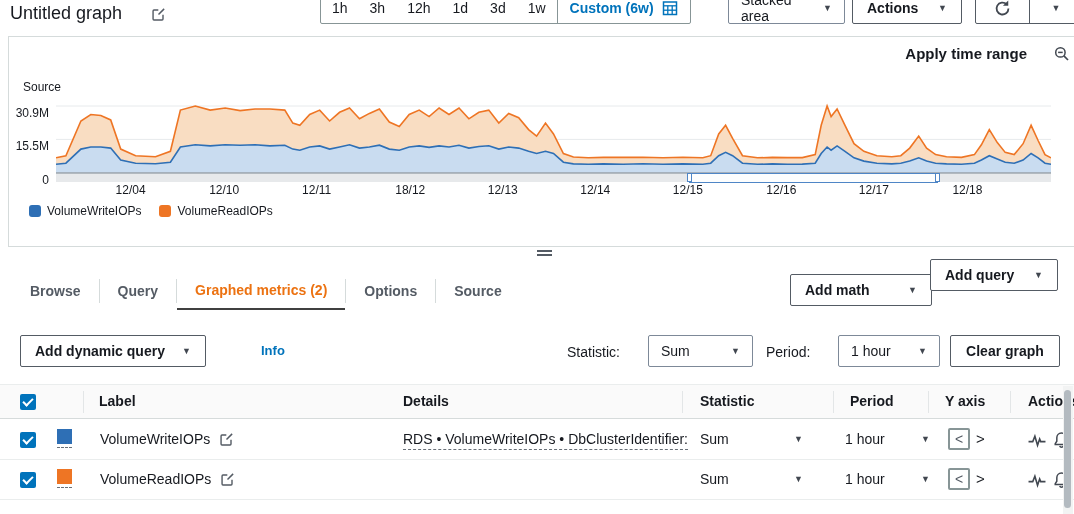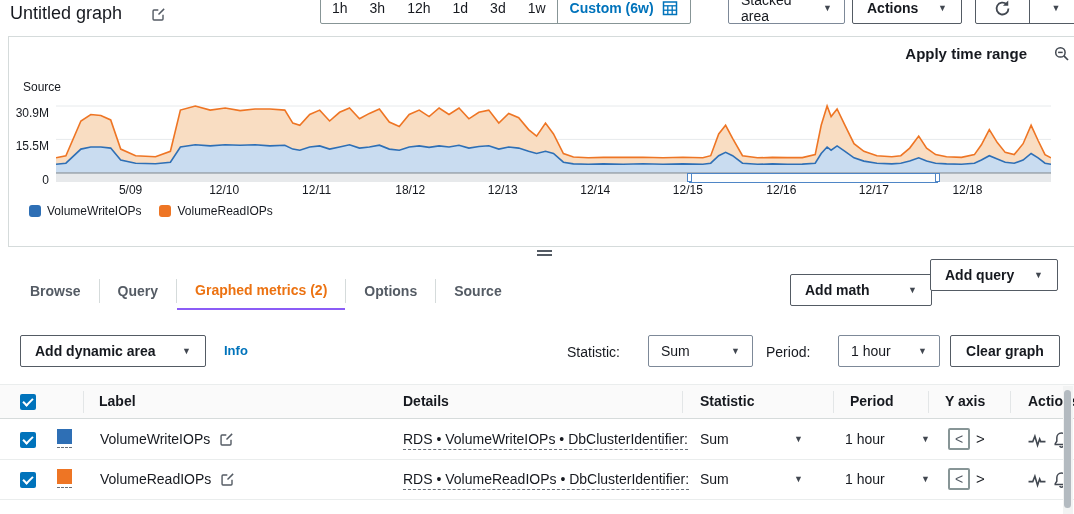--- a/index.html
+++ b/index.html
@@ -39,25 +39,25 @@
   .legend{position:absolute;left:20px;top:167px;display:flex;align-items:center;gap:18px;font-size:12px;}
   .legend-item{display:flex;align-items:center;gap:6px;cursor:pointer;}
   .legend-swatch{width:12px;height:12px;border-radius:3px;display:inline-block;}
   
   .split-handle{position:absolute;left:537px;top:250px;width:15px;cursor:row-resize;}
   .split-handle div{height:2px;background:#545b64;margin-bottom:2px;}
   
   .tabs{position:absolute;left:12px;top:272px;height:38px;display:flex;align-items:center;}
   .tab{padding:0 18px;height:38px;display:flex;align-items:center;font-weight:700;color:#545b64;
        cursor:pointer;box-sizing:border-box;}
-  .tab.active{color:#ec7211;border-bottom:2px solid #8b5cf6;}
+  .tab.active{color:#ec7211;border-bottom:2px solid #404040;}
   .tab-sep{width:1px;height:24px;background:#d5dbdb;}
   
   .label-txt{position:absolute;font-size:14px;}
-  .info-link{position:absolute;color:#0073bb;font-weight:700;font-size:13px;cursor:pointer;}
+  .info-link{position:absolute;color:#0073bb;font-weight:700;font-size:13px;cursor:pointer;margin-left:37px;}
   
   .thead{position:absolute;left:0;top:384px;width:1074px;height:35px;background:#fafafa;
        border-top:1px solid #eaeded;border-bottom:1px solid #d6dbdb;box-sizing:border-box;}
   .th{position:absolute;top:8px;font-weight:700;font-size:14px;white-space:nowrap;}
   .col-sep{position:absolute;top:6px;width:1px;height:22px;background:#e3e6e7;}
   .trow{position:absolute;left:0;width:1074px;height:40px;border-bottom:1px solid #eaeded;box-sizing:border-box;background:#fff;}
   .cell{position:absolute;top:11px;font-size:14px;white-space:nowrap;}
   .checkbox{position:absolute;width:16px;height:16px;background:#0073bb;border-radius:2px;cursor:pointer;}
   .checkbox::after{content:'';position:absolute;left:5px;top:2px;width:4px;height:8px;
        border:solid #fff;border-width:0 2px 2px 0;transform:rotate(45deg);}
@@ -156,21 +156,21 @@
         </svg>
       </div>
 
     <div class="chart-track"></div>
     <div id="brush-selection" class="brush-sel" style="left: 679.82px; width: 248.75px;">
       <span class="brush-handle" style="left:-3px"></span>
       <span class="brush-handle" style="right:-3px"></span>
     </div>
 
     <div id="x-ticks">
-        <div class="xtick" style="left: 97.625px;">5/09</div>
+        <div class="xtick" style="left: 97.625px;">12/04</div>
         <div class="xtick" style="left: 191.155px;">12/10</div>
         <div class="xtick" style="left: 283.69px;">12/11</div>
         <div class="xtick" style="left: 377.22px;">18/12</div>
         <div class="xtick" style="left: 469.755px;">12/13</div>
         <div class="xtick" style="left: 562.29px;">12/14</div>
         <div class="xtick" style="left: 654.825px;">12/15</div>
         <div class="xtick" style="left: 748.355px;">12/16</div>
         <div class="xtick" style="left: 840.89px;">12/17</div>
         <div class="xtick" style="left: 934.42px;">12/18</div>
       </div>
@@ -207,21 +207,21 @@
   <div class="btn" style="left:790px;top:274px;width:142px">
     <span>Add math</span>
     <span class="caret">▼</span>
   </div>
   <div class="btn" style="left:930px;top:259px;width:128px">
     <span>Add query</span>
     <span class="caret">▼</span>
   </div>
 
   <div class="btn" style="left:20px;top:335px;width:186px">
-    <span>Add dynamic area</span>
+    <span>Add dynamic query</span>
     <span class="caret">▼</span>
   </div>
   <span class="info-link" style="left:224px;top:343px">Info</span>
 
   <span class="label-txt" style="left:567px;top:344px">Statistic:</span>
   <div class="selectbox" style="left:648px;top:335px;width:105px">
     <span>Sum</span>
     <span class="caret">▼</span>
   </div>
   <span class="label-txt" style="left:766px;top:344px">Period:</span>
@@ -285,21 +285,20 @@
     <span class="swatch-wrap" style="left:57px;top:9px">
       <span class="swatch" style="background: rgb(238, 117, 36);"></span>
     </span>
     <span class="cell label-cell" style="left:100px">
       <span>VolumeReadIOPs</span>
       <svg width="15" height="15" viewBox="0 0 16 16">
         <path d="M12.8 8.2v4.6c0 .6-.4 1-1 1H3.2c-.6 0-1-.4-1-1V4.2c0-.6.4-1 1-1h4.6" fill="none" stroke="#545b64" stroke-width="1.5"></path>
         <path d="M14 2 8 8" fill="none" stroke="#545b64" stroke-width="1.6"></path>
       </svg>
     </span>
-    <span class="cell details-cell" style="left:403px">RDS • VolumeReadIOPs • DbClusterIdentifier:</span>
     <span class="cell sel-cell" style="left:700px;width:103px">
       <span>Sum</span>
       <span class="caret">▼</span>
     </span>
     <span class="cell sel-cell" style="left:845px;width:85px">
       <span>1 hour</span>
       <span class="caret">▼</span>
     </span>
     <span class="yx-left" style="left:948px">&lt;</span>
     <span class="yx-right" style="left:976px">&gt;</span>

